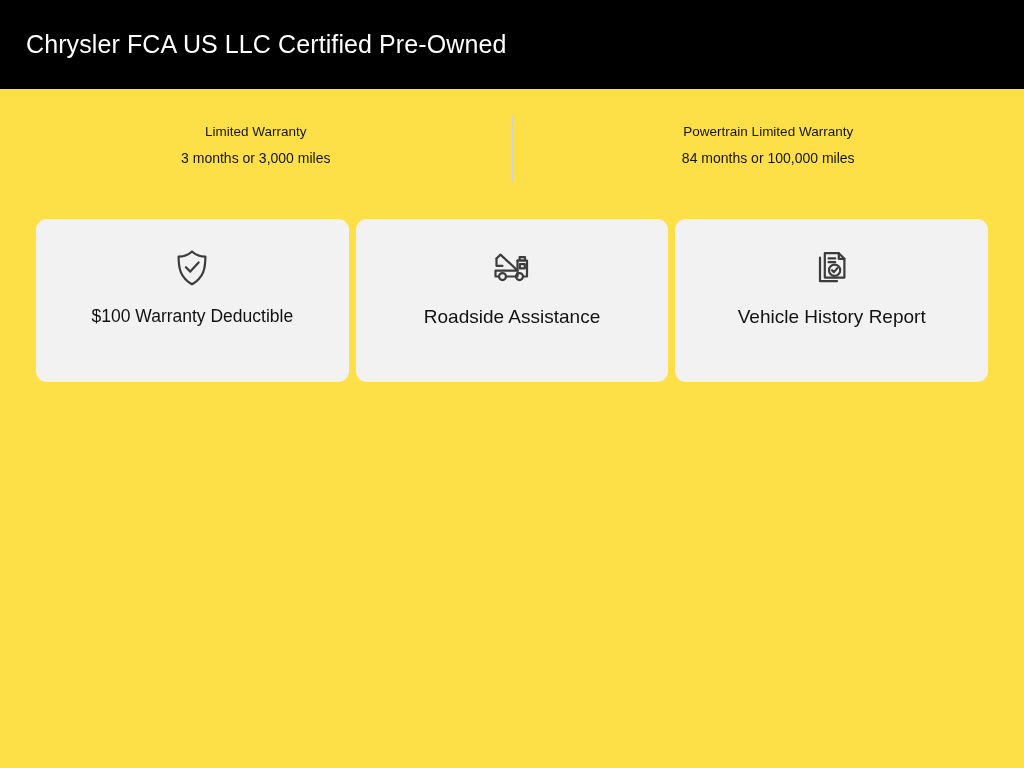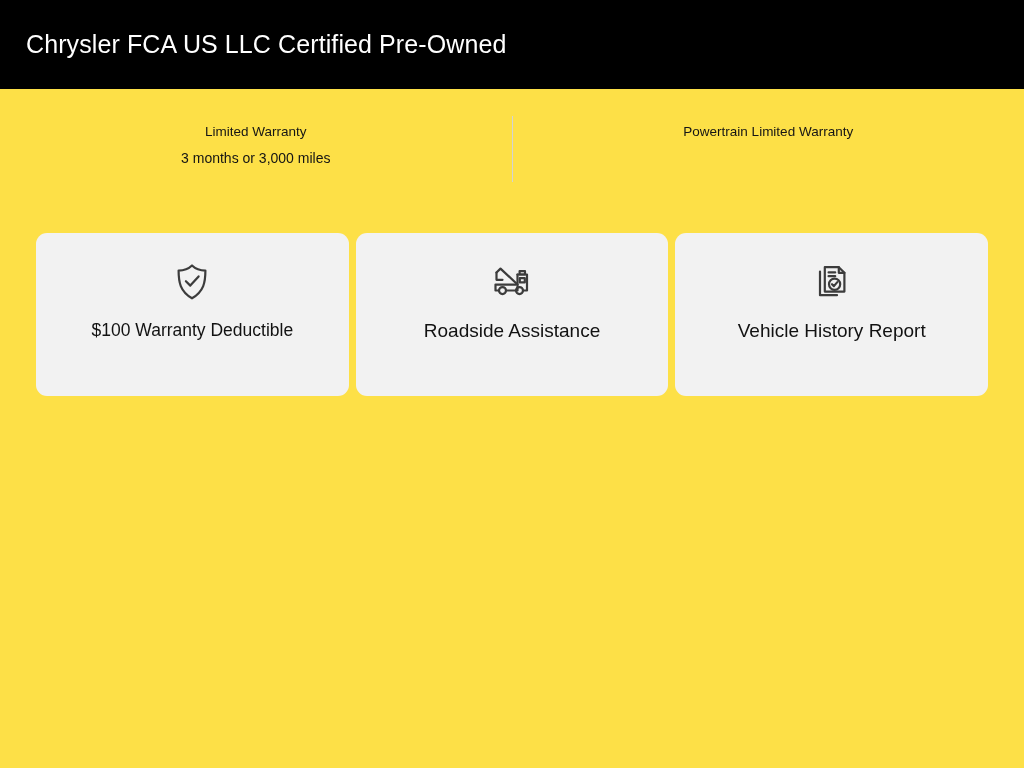--- a/index.html
+++ b/index.html
@@ -70,21 +70,21 @@
     width: 1px;
     height: 66px;
     background: #d3d3d3;
     margin-top: 8px;
     flex: 0 0 1px;
   }
 
   
   .cards {
     position: absolute;
-    left: 36px; top: 233px;
+    left: 36px; top: 219px;
     width: 952px;
     height: 163px;
     display: flex;
     gap: 7px;
   }
   .card {
     flex: 1 1 0;
     background: #f2f2f2;
     border-radius: 11px;
     display: flex;
@@ -147,20 +147,21 @@
   <div class="warranty-row">
     <div class="warranty-col">
       <div class="warranty-label">Limited Warranty</div>
       <div class="warranty-value">3 months or 3,000 miles</div>
     </div>
 
     <div class="warranty-divider"></div>
 
     <div class="warranty-col">
       <div class="warranty-label">Powertrain Limited Warranty</div>
+      <div class="warranty-value">84 months or 100,000 miles</div>
     </div>
   </div>
 
   <div class="cards">
 
     <div class="card">
       <div class="card-icon">
         <svg width="44" height="44" viewBox="0 0 44 44" fill="none" stroke="currentColor" stroke-width="2.2" stroke-linecap="round" stroke-linejoin="round">
           <path d="M22 5.5 C25.6 9 30.2 10.6 35.4 10.6 C35.4 22 34 31.2 22 38.3 C10 31.2 8.6 22 8.6 10.6 C13.8 10.6 18.4 9 22 5.5 Z"></path>
           <path d="M15.9 21.2 L20.3 25.6 L28.6 16.4"></path>

